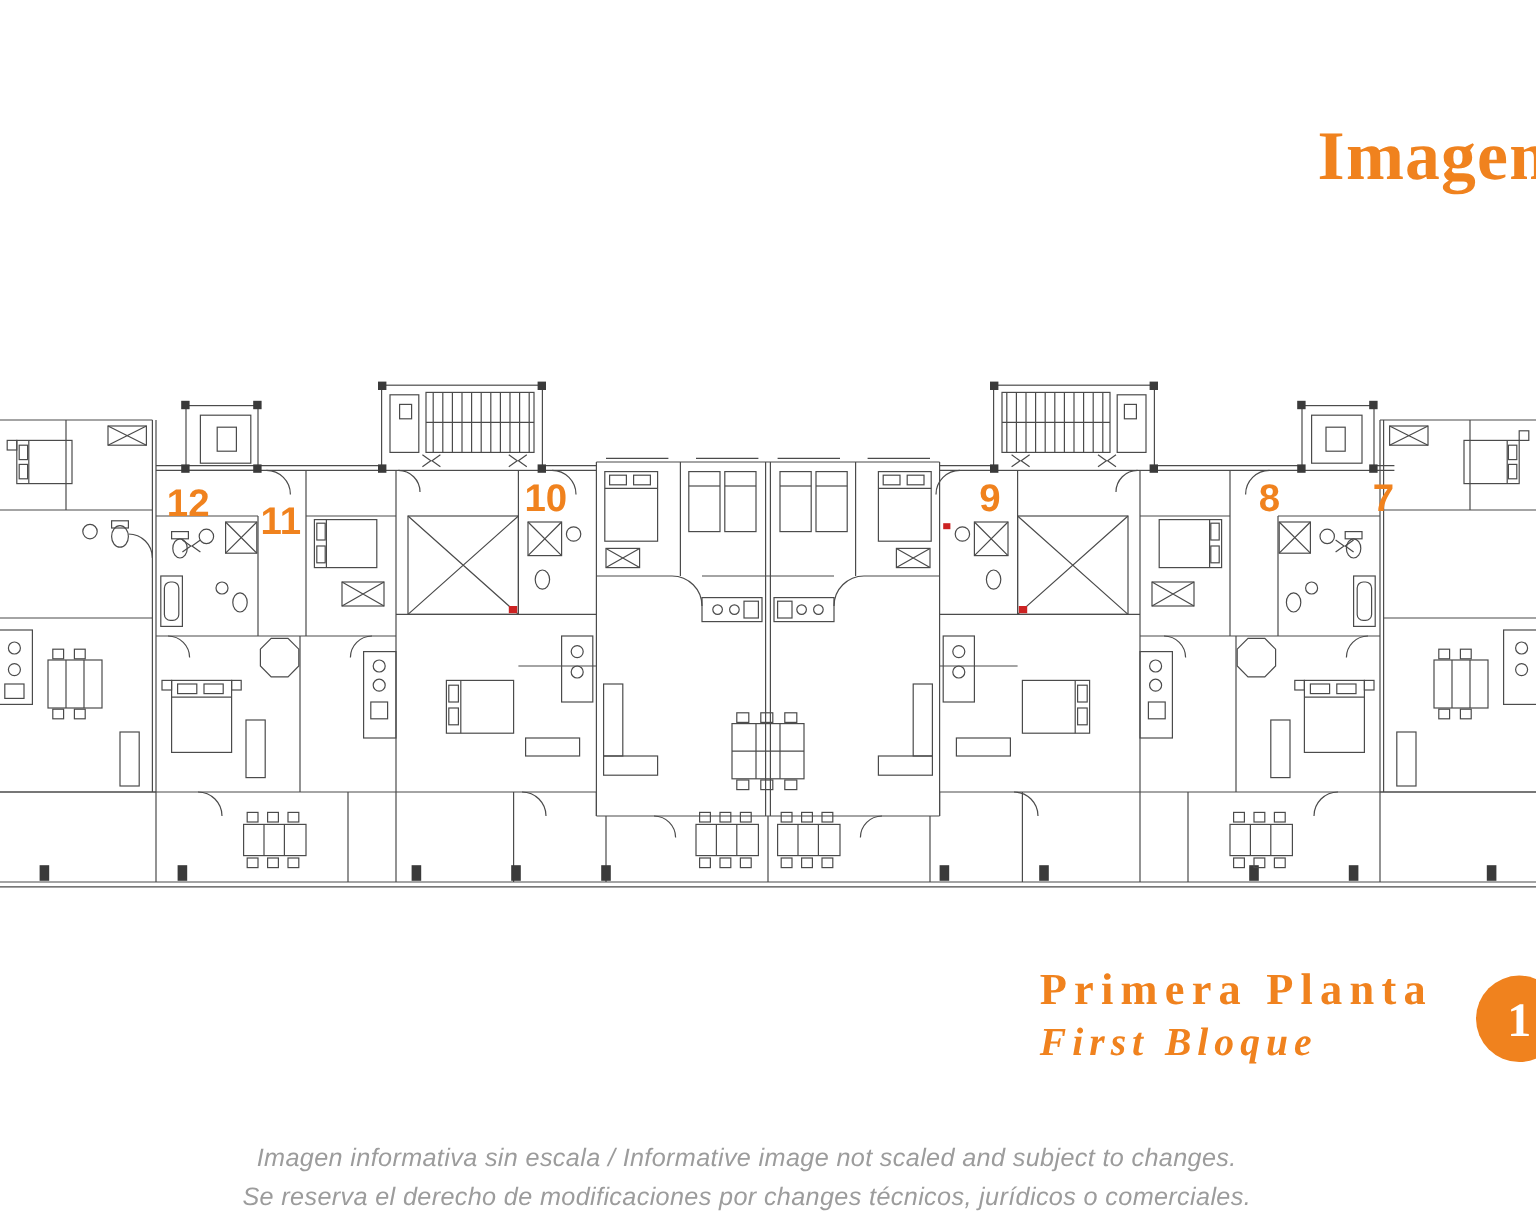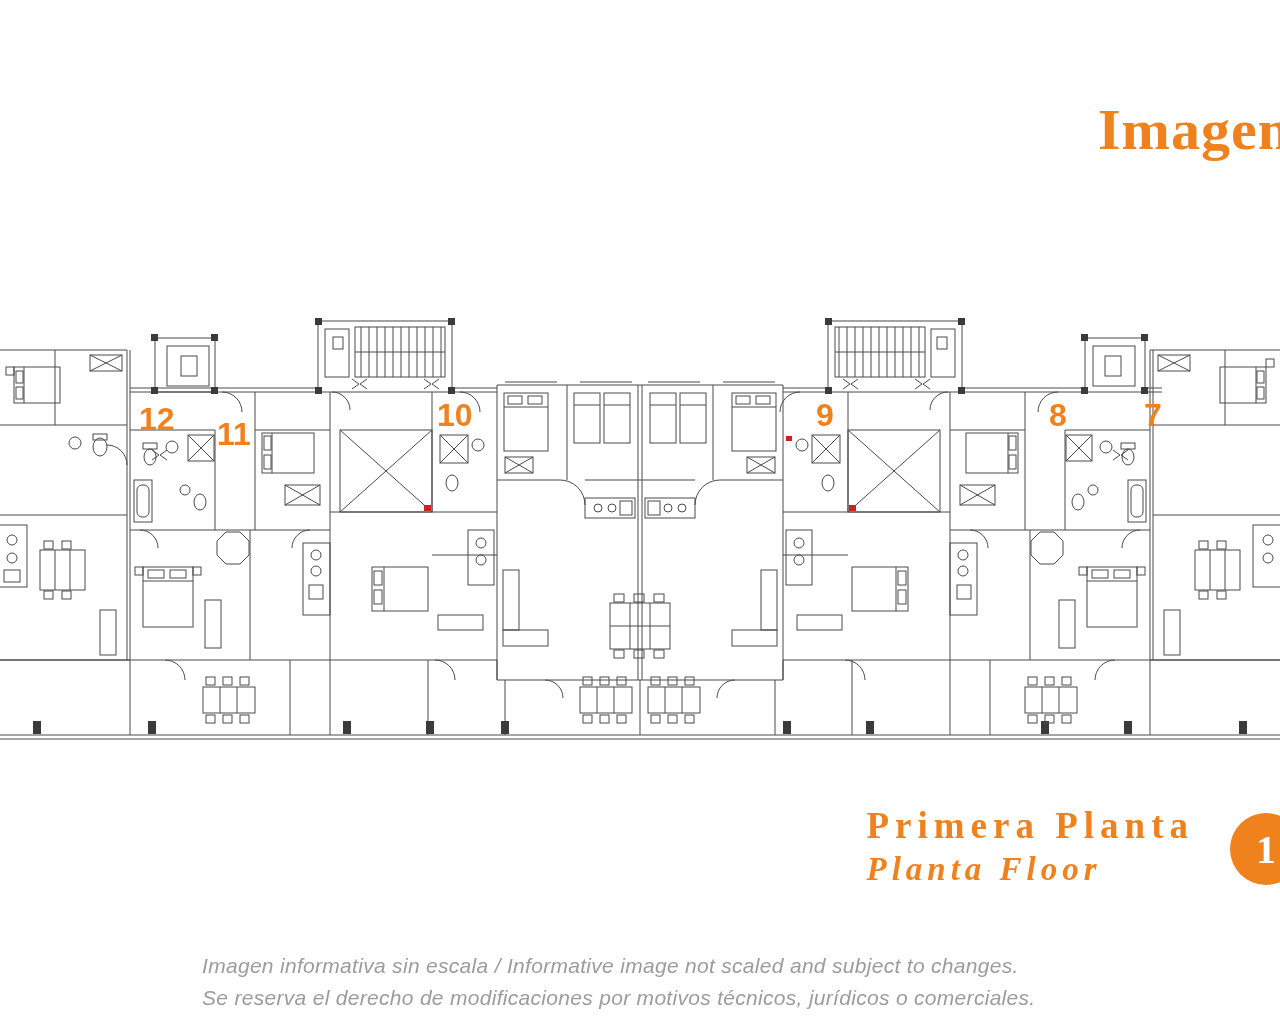--- a/index.html
+++ b/index.html
@@ -24,21 +24,21 @@
   }
   .floor-es{font-size:37px;font-weight:700;letter-spacing:6px;line-height:1.1;}
   .floor-en{font-size:33px;font-weight:700;font-style:italic;letter-spacing:5px;margin-top:4px;}
   .badge{
     position:absolute;left:1230px;top:813px;width:72px;height:72px;border-radius:50%;
     background:var(--accent,#F0821E);color:#ffffff;display:flex;align-items:center;justify-content:center;
     font-family:"Liberation Serif",serif;font-weight:700;font-size:40px;
   }
   .disclaimer{
     position:absolute;left:202px;top:950px;
-    font-size:21px;font-style:italic;color:#9c9c9c;line-height:1.5;letter-spacing:0.3px;
+    font-size:21px;font-style:italic;color:#9c9c9c;line-height:1.5;letter-spacing:0.3px;text-align:center;
   }
 </style>
 </head>
 <body>
 
 <div class="plan">
 <svg viewBox="0 0 1280 430" xmlns="http://www.w3.org/2000/svg">
   <g stroke="#4b4b4b" fill="none" stroke-width="1">
 
     <g>
@@ -362,21 +362,21 @@
 <span class="unit-label" style="left:217px;top:418px;">11</span>
 <span class="unit-label" style="left:437px;top:399px;">10</span>
 <span class="unit-label" style="left:816px;top:399px;">9</span>
 <span class="unit-label" style="left:1049px;top:399px;">8</span>
 <span class="unit-label" style="left:1144px;top:399px;">7</span>
 
 <div class="title">Imagen</div>
 
 <div class="floor-title">
   <div class="floor-es">Primera Planta</div>
-  <div class="floor-en">Planta Floor</div>
+  <div class="floor-en">First Bloque</div>
 </div>
 
 <div class="badge">1</div>
 
 <div class="disclaimer">
   <div>Imagen informativa sin escala /  Informative image not scaled and subject to changes.</div>
-  <div>Se reserva el derecho de modificaciones por motivos técnicos, jurídicos o comerciales.</div>
+  <div>Se reserva el derecho de modificaciones por changes técnicos, jurídicos o comerciales.</div>
 </div>
 
 </body></html>

